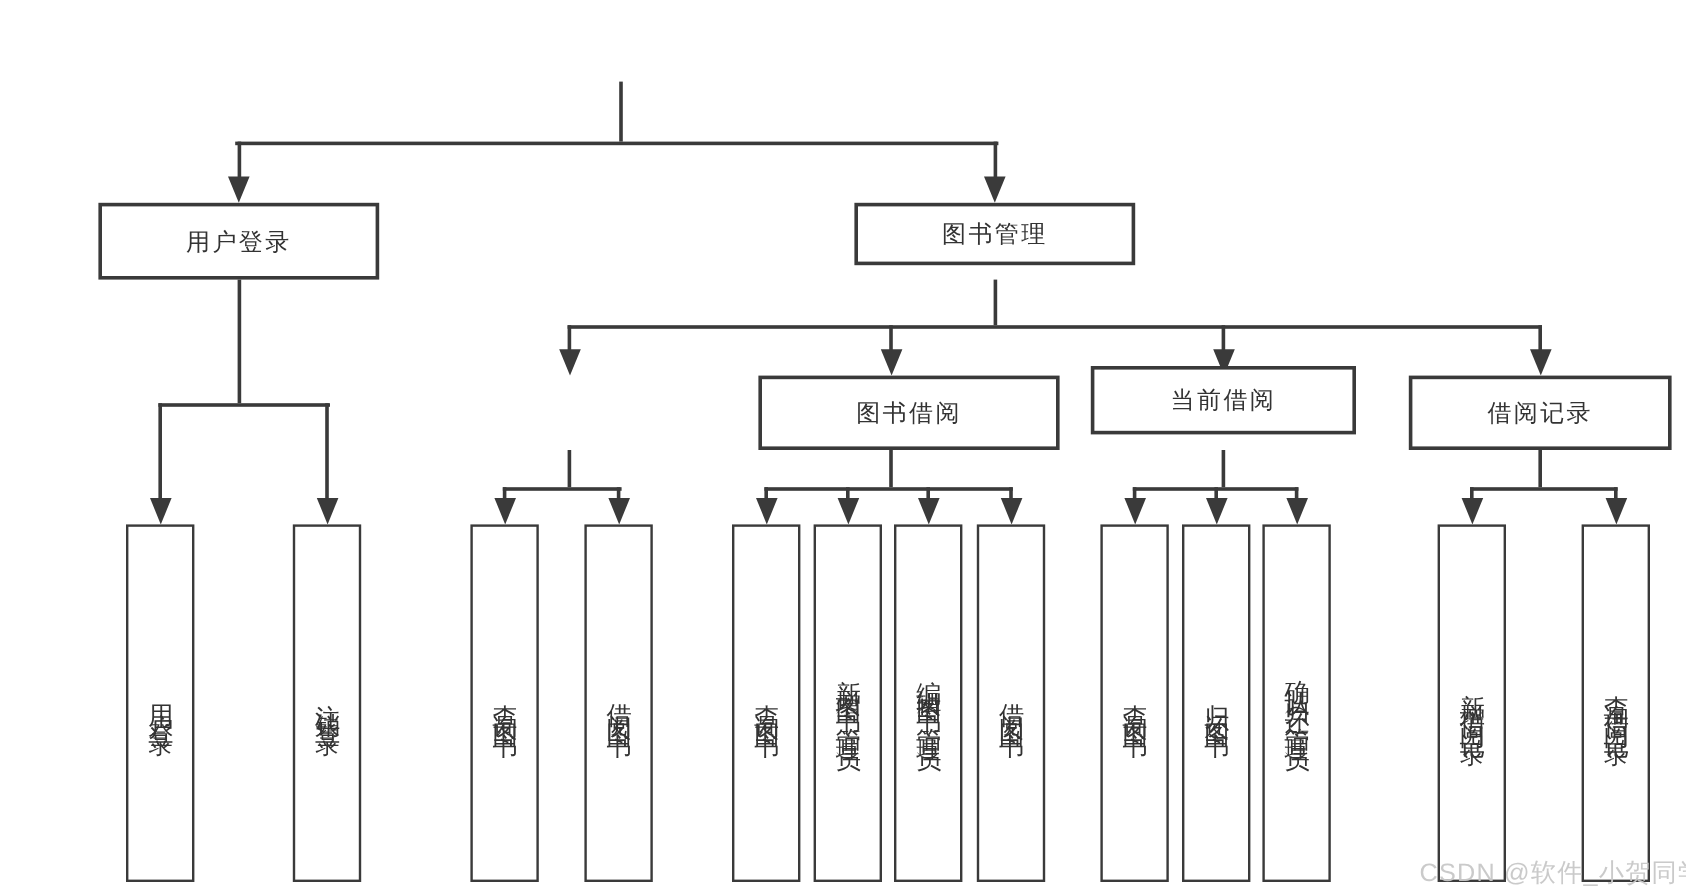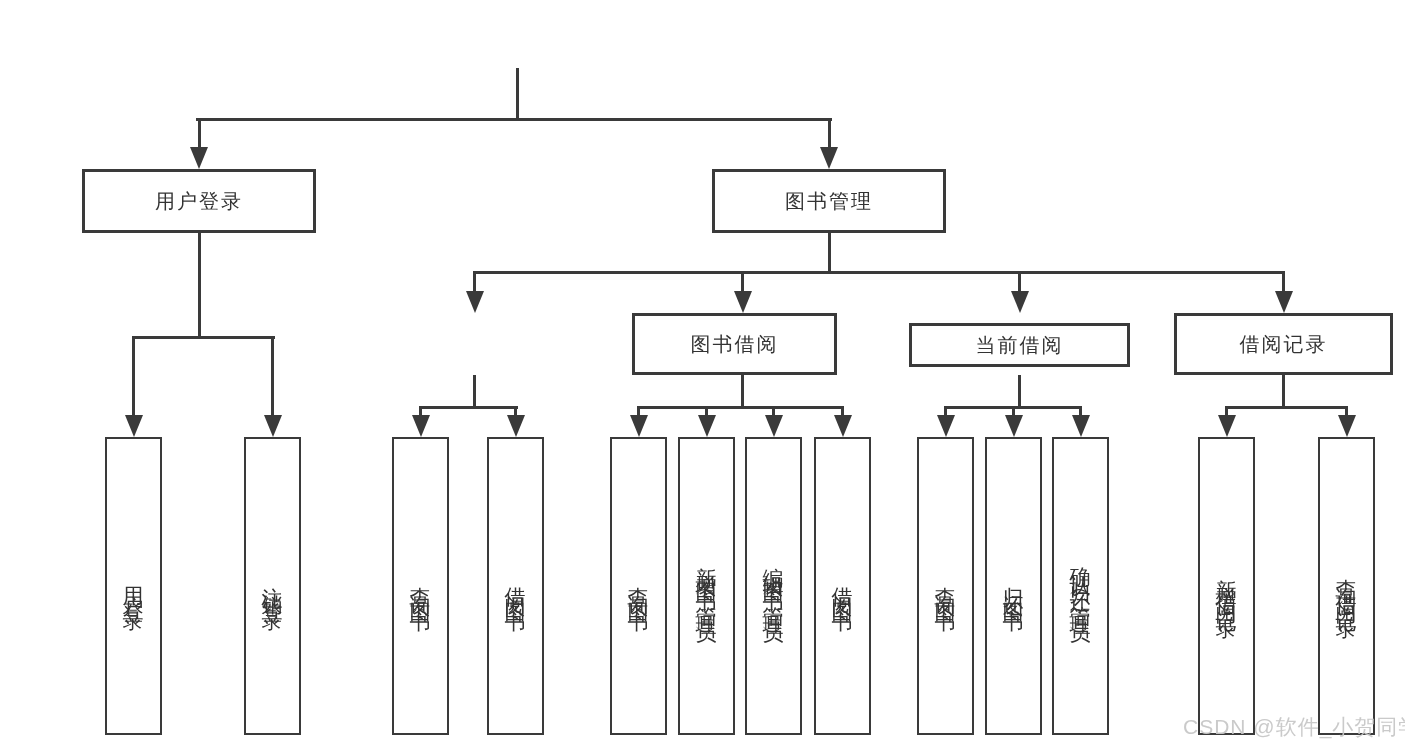--- a/index.html
+++ b/index.html
@@ -44,21 +44,21 @@
   <div class="vline" style="left:515.5px;top:68px;height:50px"></div>
   <div class="hline" style="left:196px;top:118px;width:636px"></div>
   <div class="vline" style="left:197.5px;top:118px;height:35px"></div>
   <div class="arrow" style="left:190px;top:147px"></div>
   <div class="vline" style="left:827.5px;top:118px;height:35px"></div>
   <div class="arrow" style="left:820px;top:147px"></div>
 
   <div class="box" style="left:82px;top:169px;width:234px;height:64px">
     <span class="hlabel">用户登录</span>
   </div>
-  <div class="box" style="left:712px;top:169px;width:234px;height:64px">
+  <div class="box" style="left:712px;top:169px;width:234px;height:52px">
     <span class="hlabel">图书管理</span>
   </div>
 
   <div class="vline" style="left:197.5px;top:233px;height:103px"></div>
   <div class="hline" style="left:132px;top:336px;width:143px"></div>
   <div class="vline" style="left:132px;top:336px;height:84px"></div>
   <div class="arrow" style="left:124.5px;top:415px"></div>
   <div class="vline" style="left:271px;top:336px;height:84px"></div>
   <div class="arrow" style="left:263.5px;top:415px"></div>
 
@@ -66,24 +66,24 @@
   <div class="hline" style="left:473px;top:271px;width:812px"></div>
   <div class="vline" style="left:473px;top:271px;height:24px"></div>
   <div class="arrow" style="left:465.5px;top:291px"></div>
   <div class="vline" style="left:741px;top:271px;height:24px"></div>
   <div class="arrow" style="left:733.5px;top:291px"></div>
   <div class="vline" style="left:1018px;top:271px;height:24px"></div>
   <div class="arrow" style="left:1010.5px;top:291px"></div>
   <div class="vline" style="left:1282px;top:271px;height:24px"></div>
   <div class="arrow" style="left:1274.5px;top:291px"></div>
 
-  <div class="box" style="left:632px;top:313px;width:205px;height:62px">
+  <div class="box" style="left:632px;top:313px;width:251px;height:62px">
     <span class="hlabel">图书借阅</span>
   </div>
-  <div class="box" style="left:909px;top:323px;width:221px;height:44px">
+  <div class="box" style="left:909px;top:305px;width:221px;height:57px">
     <span class="hlabel">当前借阅</span>
   </div>
   <div class="box" style="left:1174px;top:313px;width:219px;height:62px">
     <span class="hlabel">借阅记录</span>
   </div>
 
   <div class="vline" style="left:473px;top:375px;height:31px"></div>
   <div class="hline" style="left:419px;top:406px;width:99px"></div>
   <div class="vline" style="left:419px;top:406px;height:14px"></div>
   <div class="arrow" style="left:411.5px;top:415px"></div>

